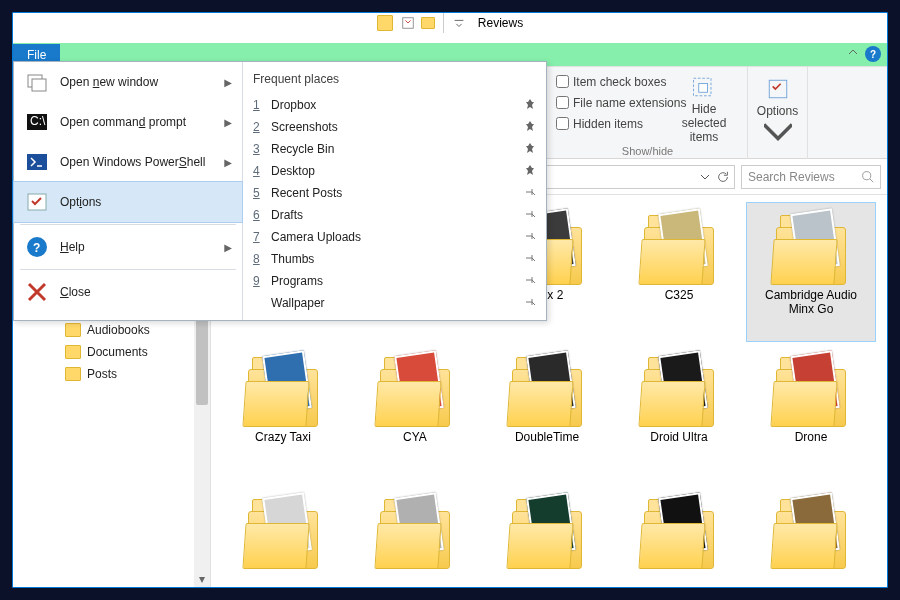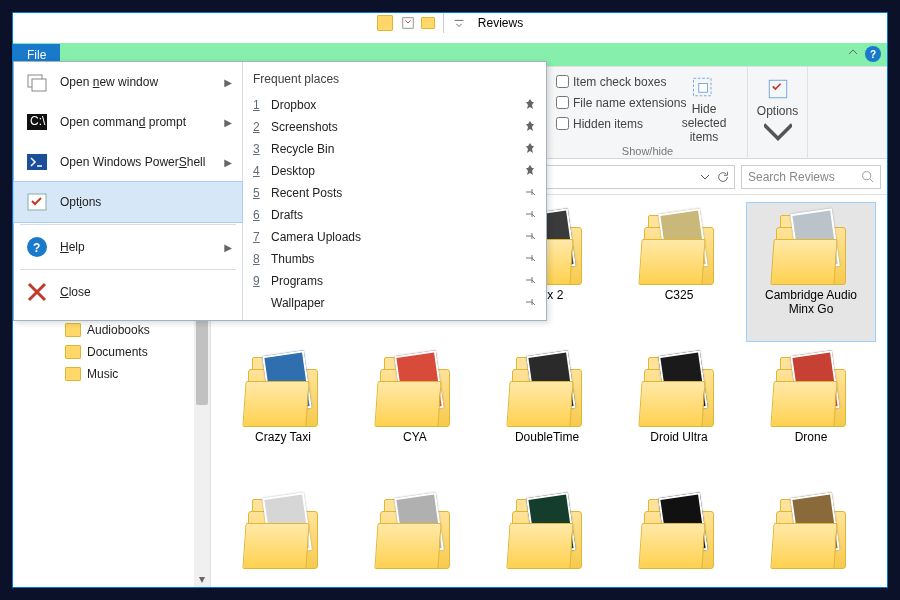--- a/index.html
+++ b/index.html
@@ -236,21 +236,21 @@
           <div class="tree-item lvl2">
             <div class="folder-ico"></div>
             <span>Audiobooks</span>
           </div>
           <div class="tree-item lvl2">
             <div class="folder-ico"></div>
             <span>Documents</span>
           </div>
           <div class="tree-item lvl2">
             <div class="folder-ico"></div>
-            <span>Music</span>
+            <span>Posts</span>
           </div>
         </div>
       <div class="side-scroll">
         <div class="side-arrow up">▴</div>
         <div class="side-scroll-thumb"></div>
         <div class="side-arrow down">▾</div>
       </div>
     </div>
     <div class="main">
       <div class="grid" id="grid">

